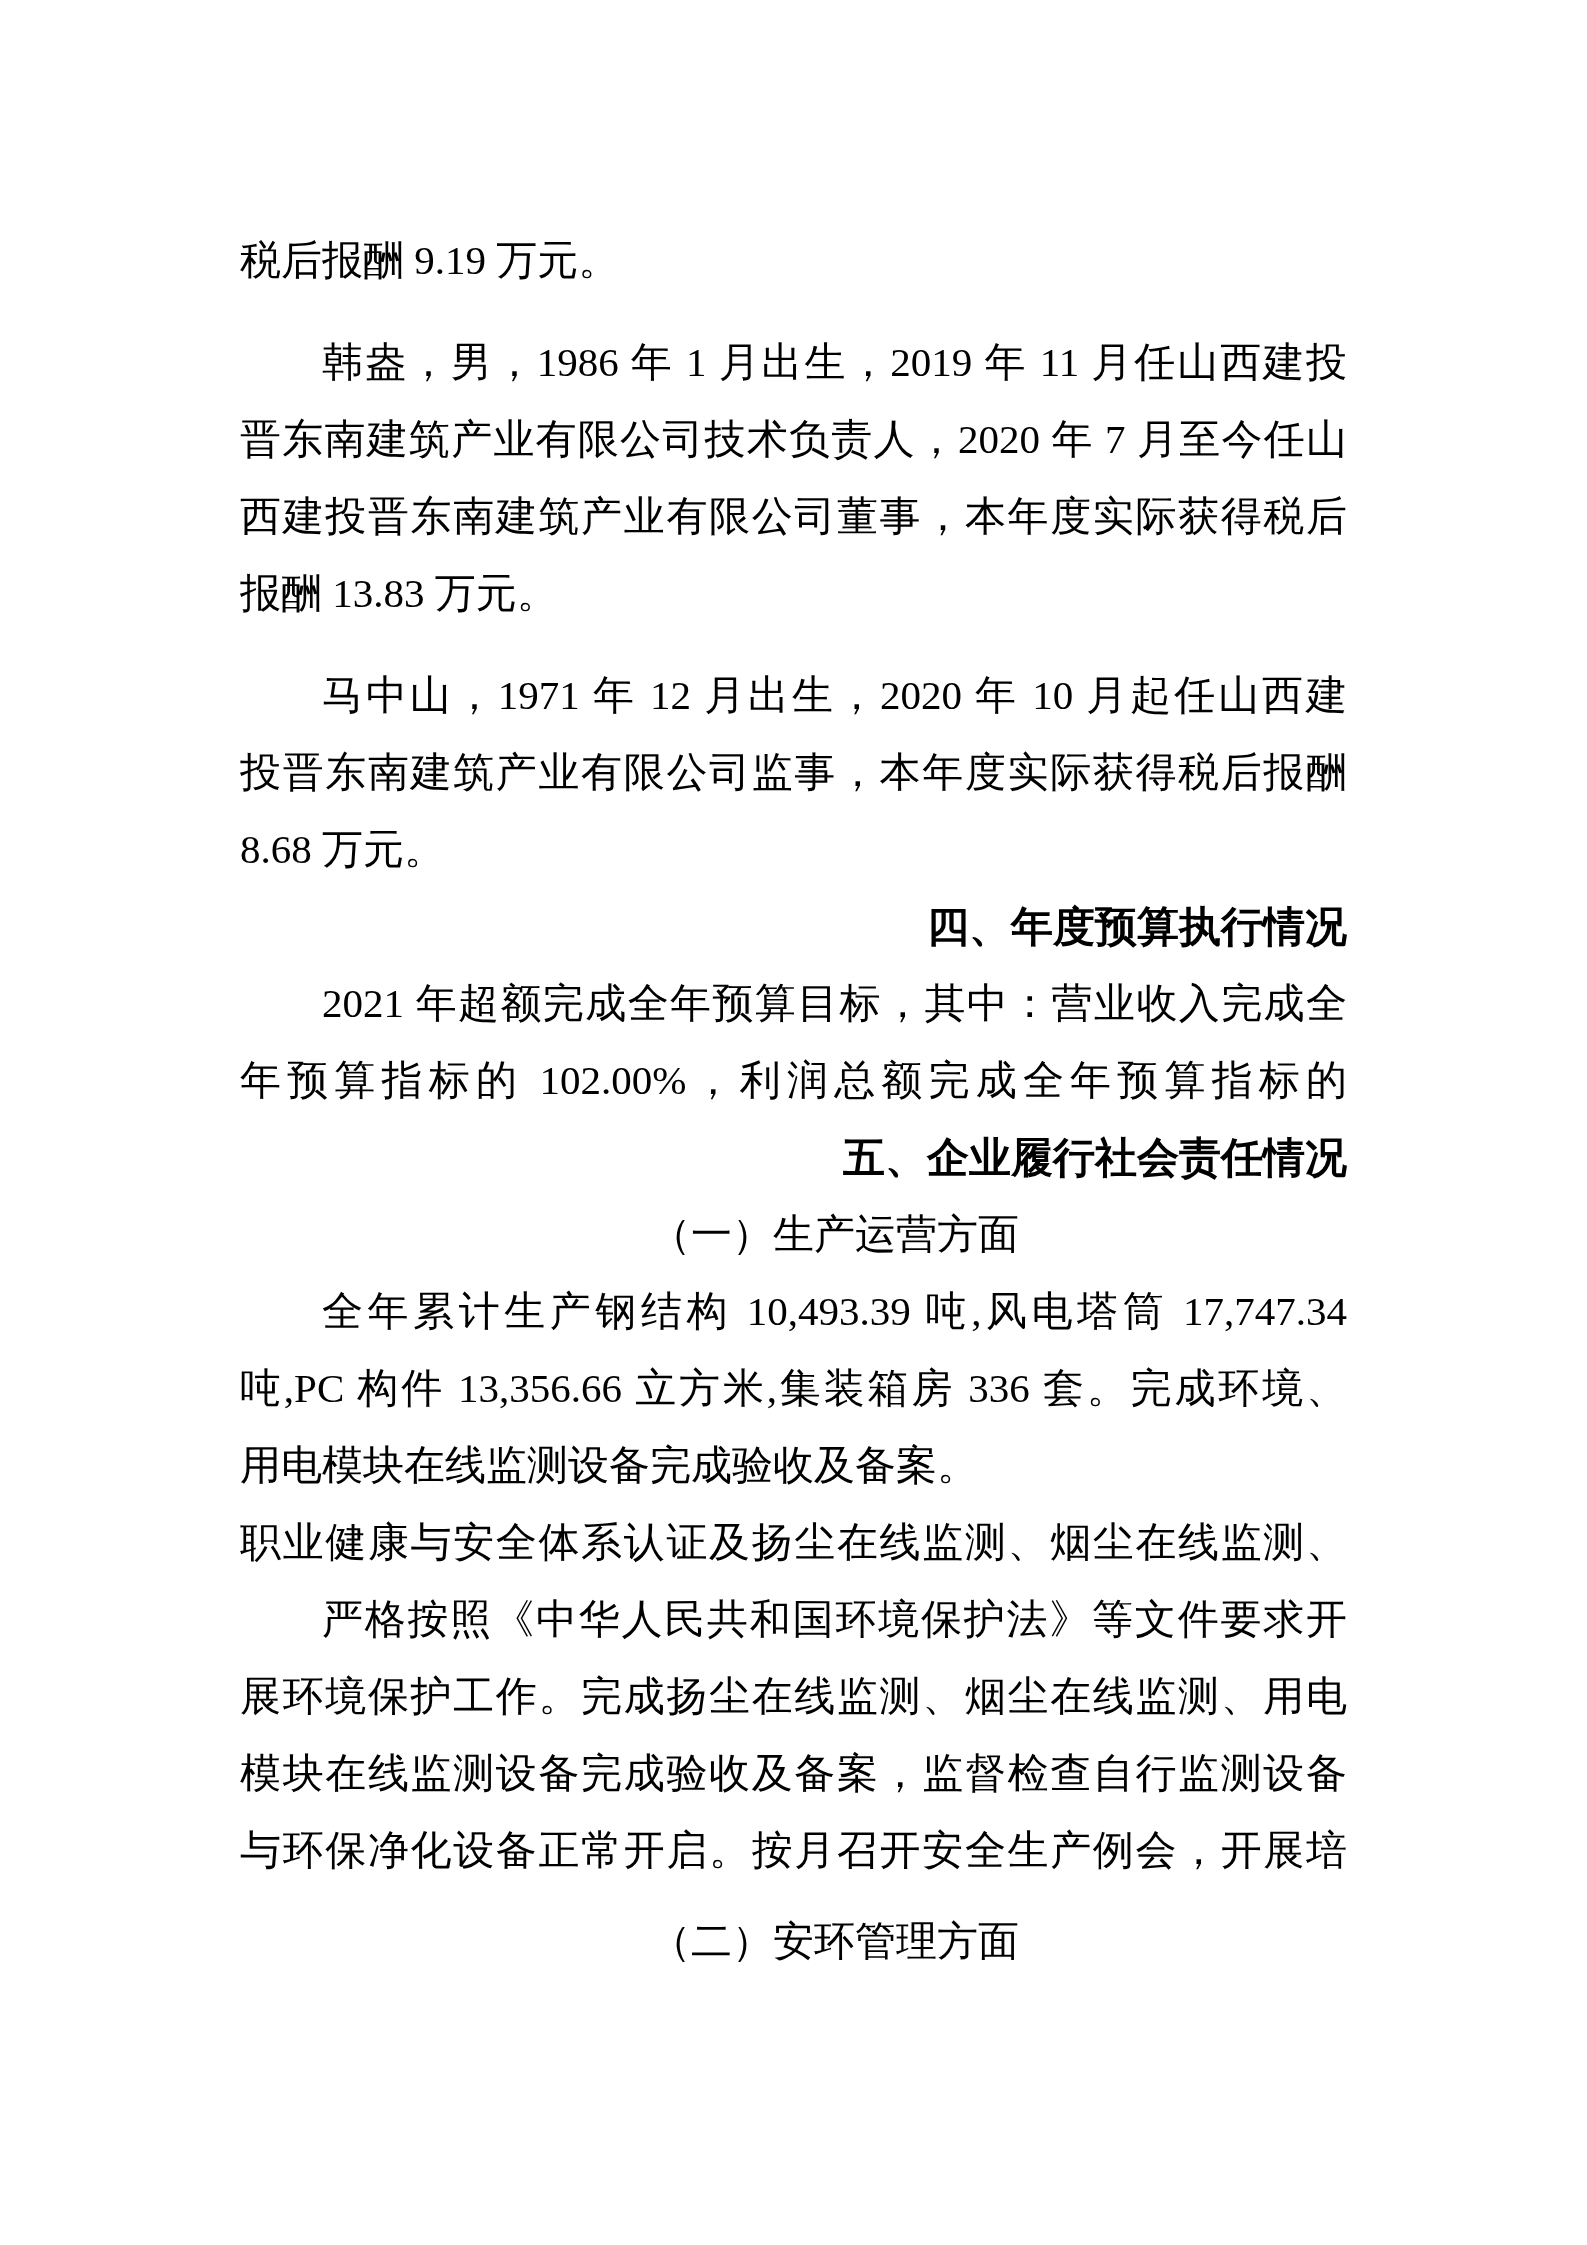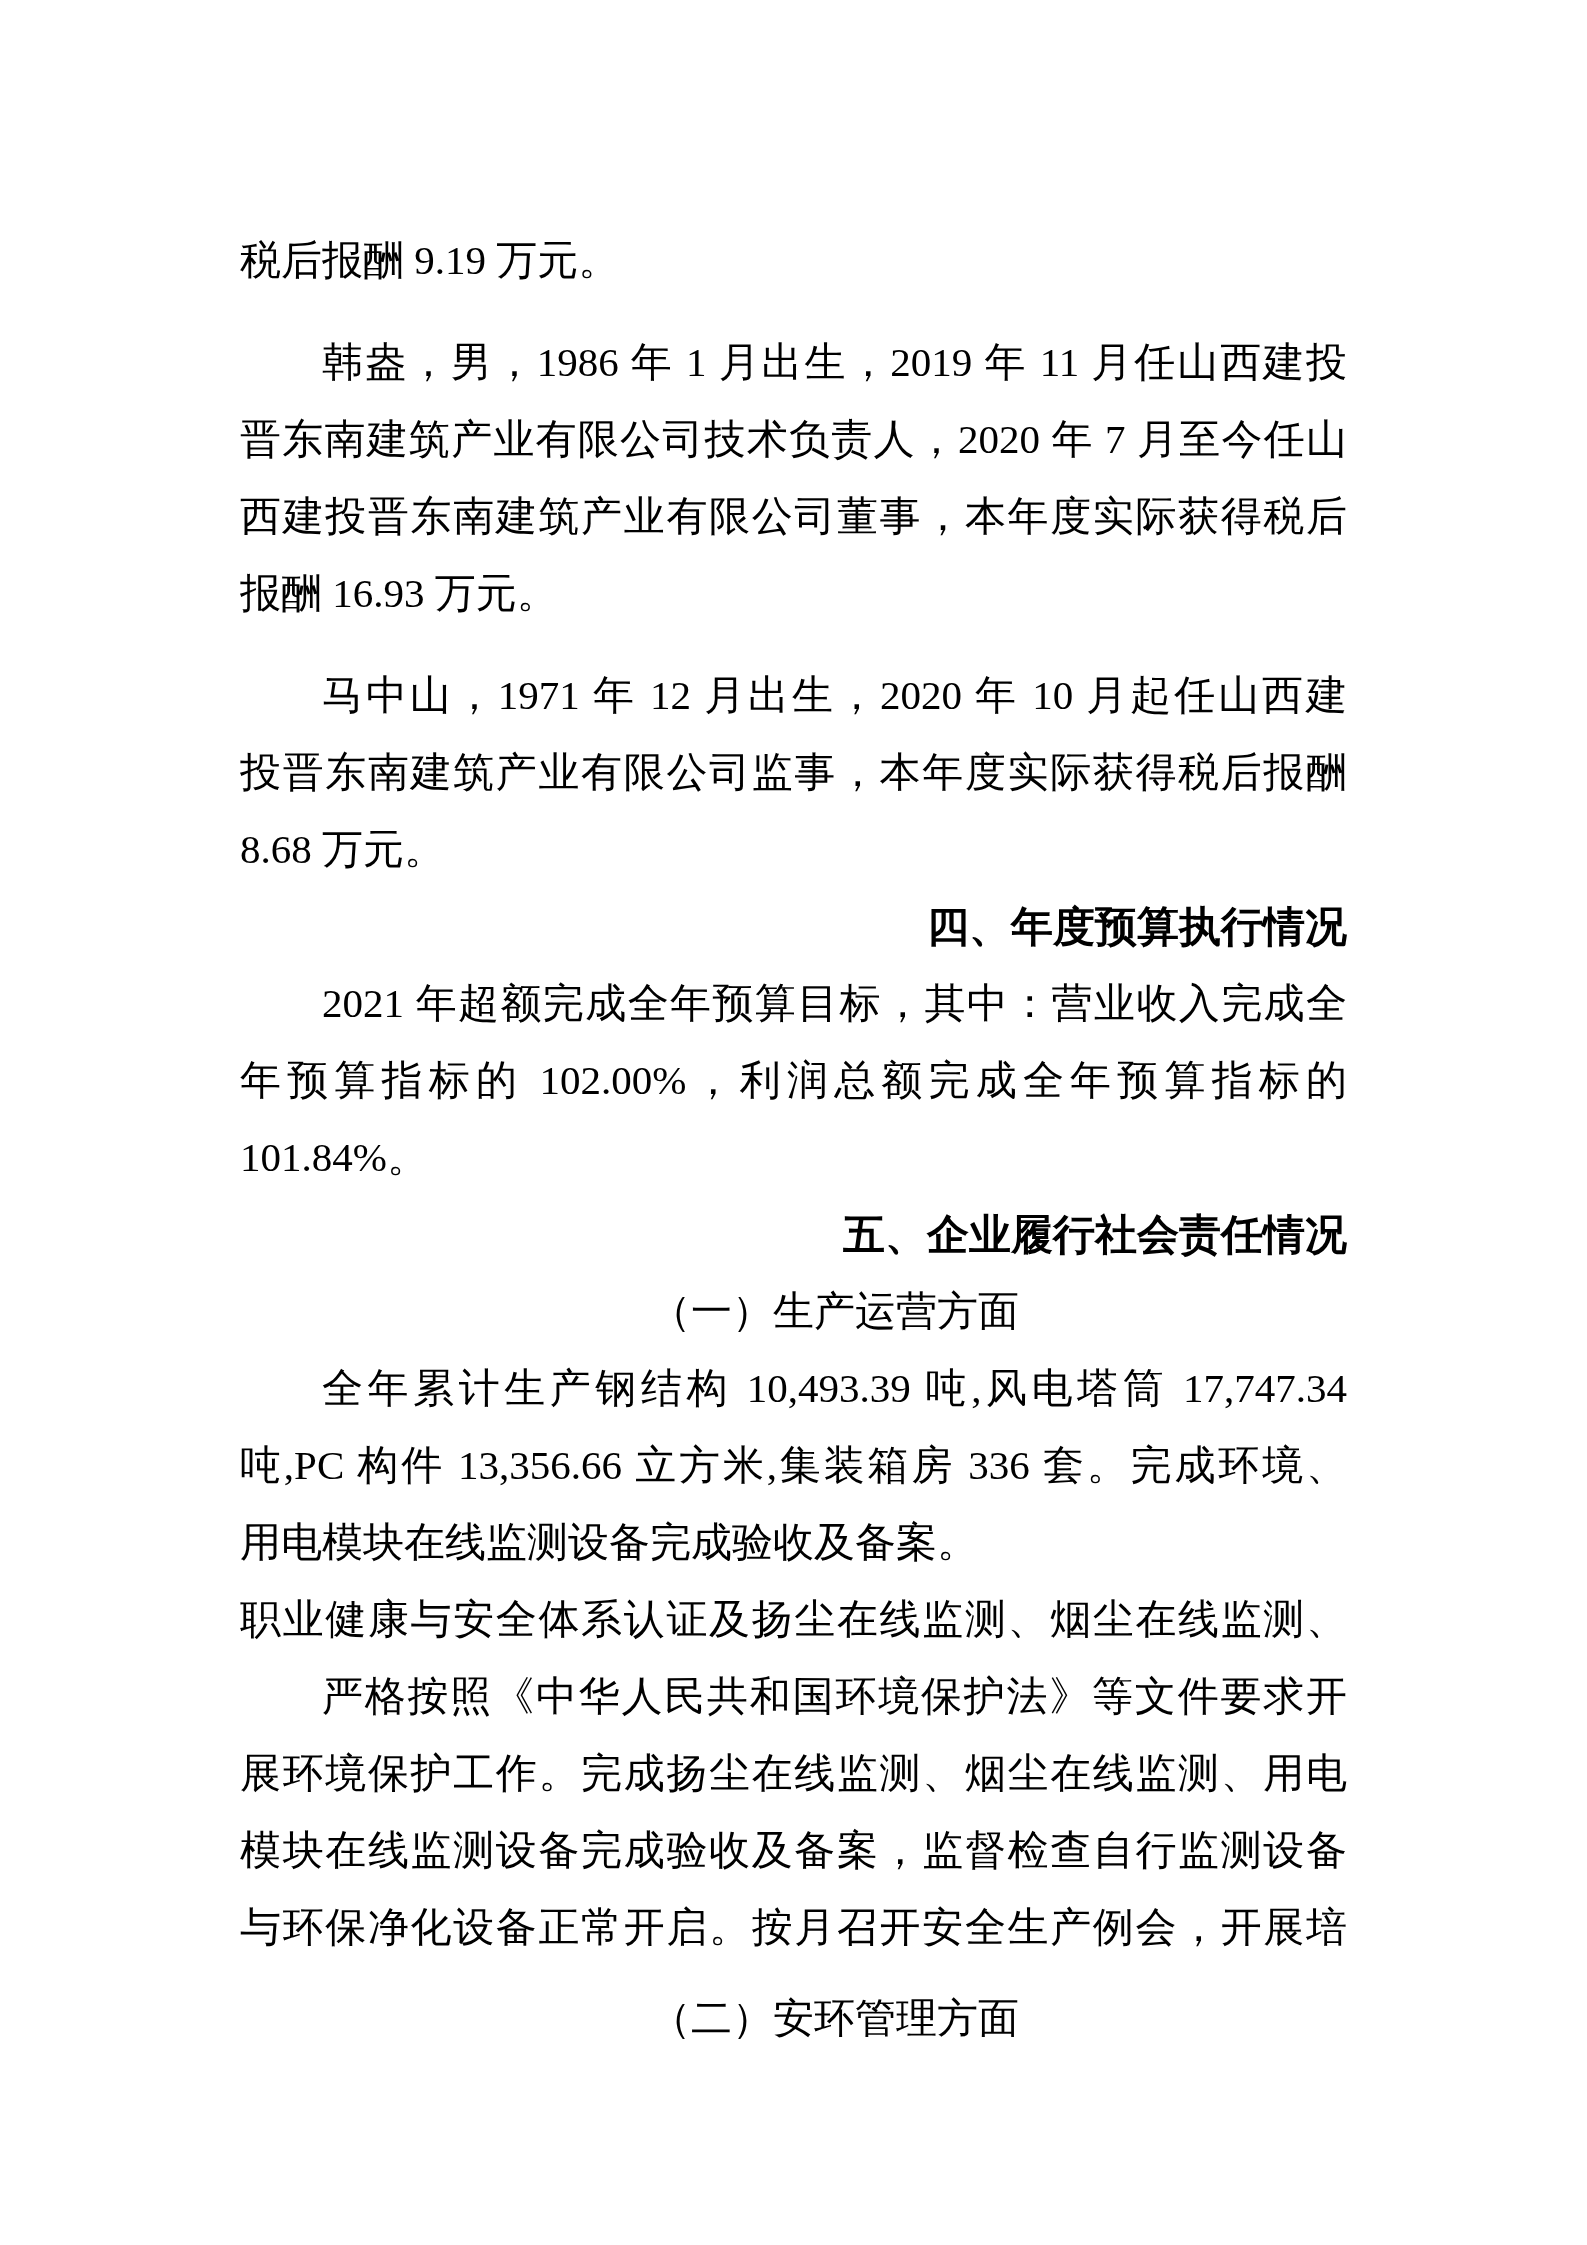--- a/index.html
+++ b/index.html
@@ -60,32 +60,31 @@
 
 <div class="page">
   <div class="content">
       <div class="block p">
         <div class="line lastline">税后报酬 9.19 万元。</div>
       </div>
       <div class="block p indent gap-para">
         <div class="line">韩盎，男，1986 年 1 月出生，2019 年 11 月任山西建投</div>
         <div class="line">晋东南建筑产业有限公司技术负责人，2020 年 7 月至今任山</div>
         <div class="line">西建投晋东南建筑产业有限公司董事，本年度实际获得税后</div>
-        <div class="line lastline">报酬 16.93 万元。</div>
+        <div class="line lastline">报酬 13.83 万元。</div>
       </div>
       <div class="block p indent gap-para">
         <div class="line">马中山，1971 年 12 月出生，2020 年 10 月起任山西建</div>
         <div class="line">投晋东南建筑产业有限公司监事，本年度实际获得税后报酬</div>
         <div class="line lastline">8.68 万元。</div>
       </div>
       <div class="block h1">四、年度预算执行情况</div>
       <div class="block p indent">
         <div class="line">2021 年超额完成全年预算目标，其中：营业收入完成全</div>
         <div class="line">年预算指标的 102.00%，利润总额完成全年预算指标的</div>
-        <div class="line lastline">101.84%。</div>
       </div>
       <div class="block h1">五、企业履行社会责任情况</div>
       <div class="block h3">（一）生产运营方面</div>
       <div class="block p indent">
         <div class="line">全年累计生产钢结构 10,493.39 吨,风电塔筒 17,747.34</div>
         <div class="line">吨,PC 构件 13,356.66 立方米,集装箱房 336 套。完成环境、</div>
         <div class="line lastline">用电模块在线监测设备完成验收及备案。</div>
         <div class="line">职业健康与安全体系认证及扬尘在线监测、烟尘在线监测、</div>
       </div>
       <div class="block p indent">

